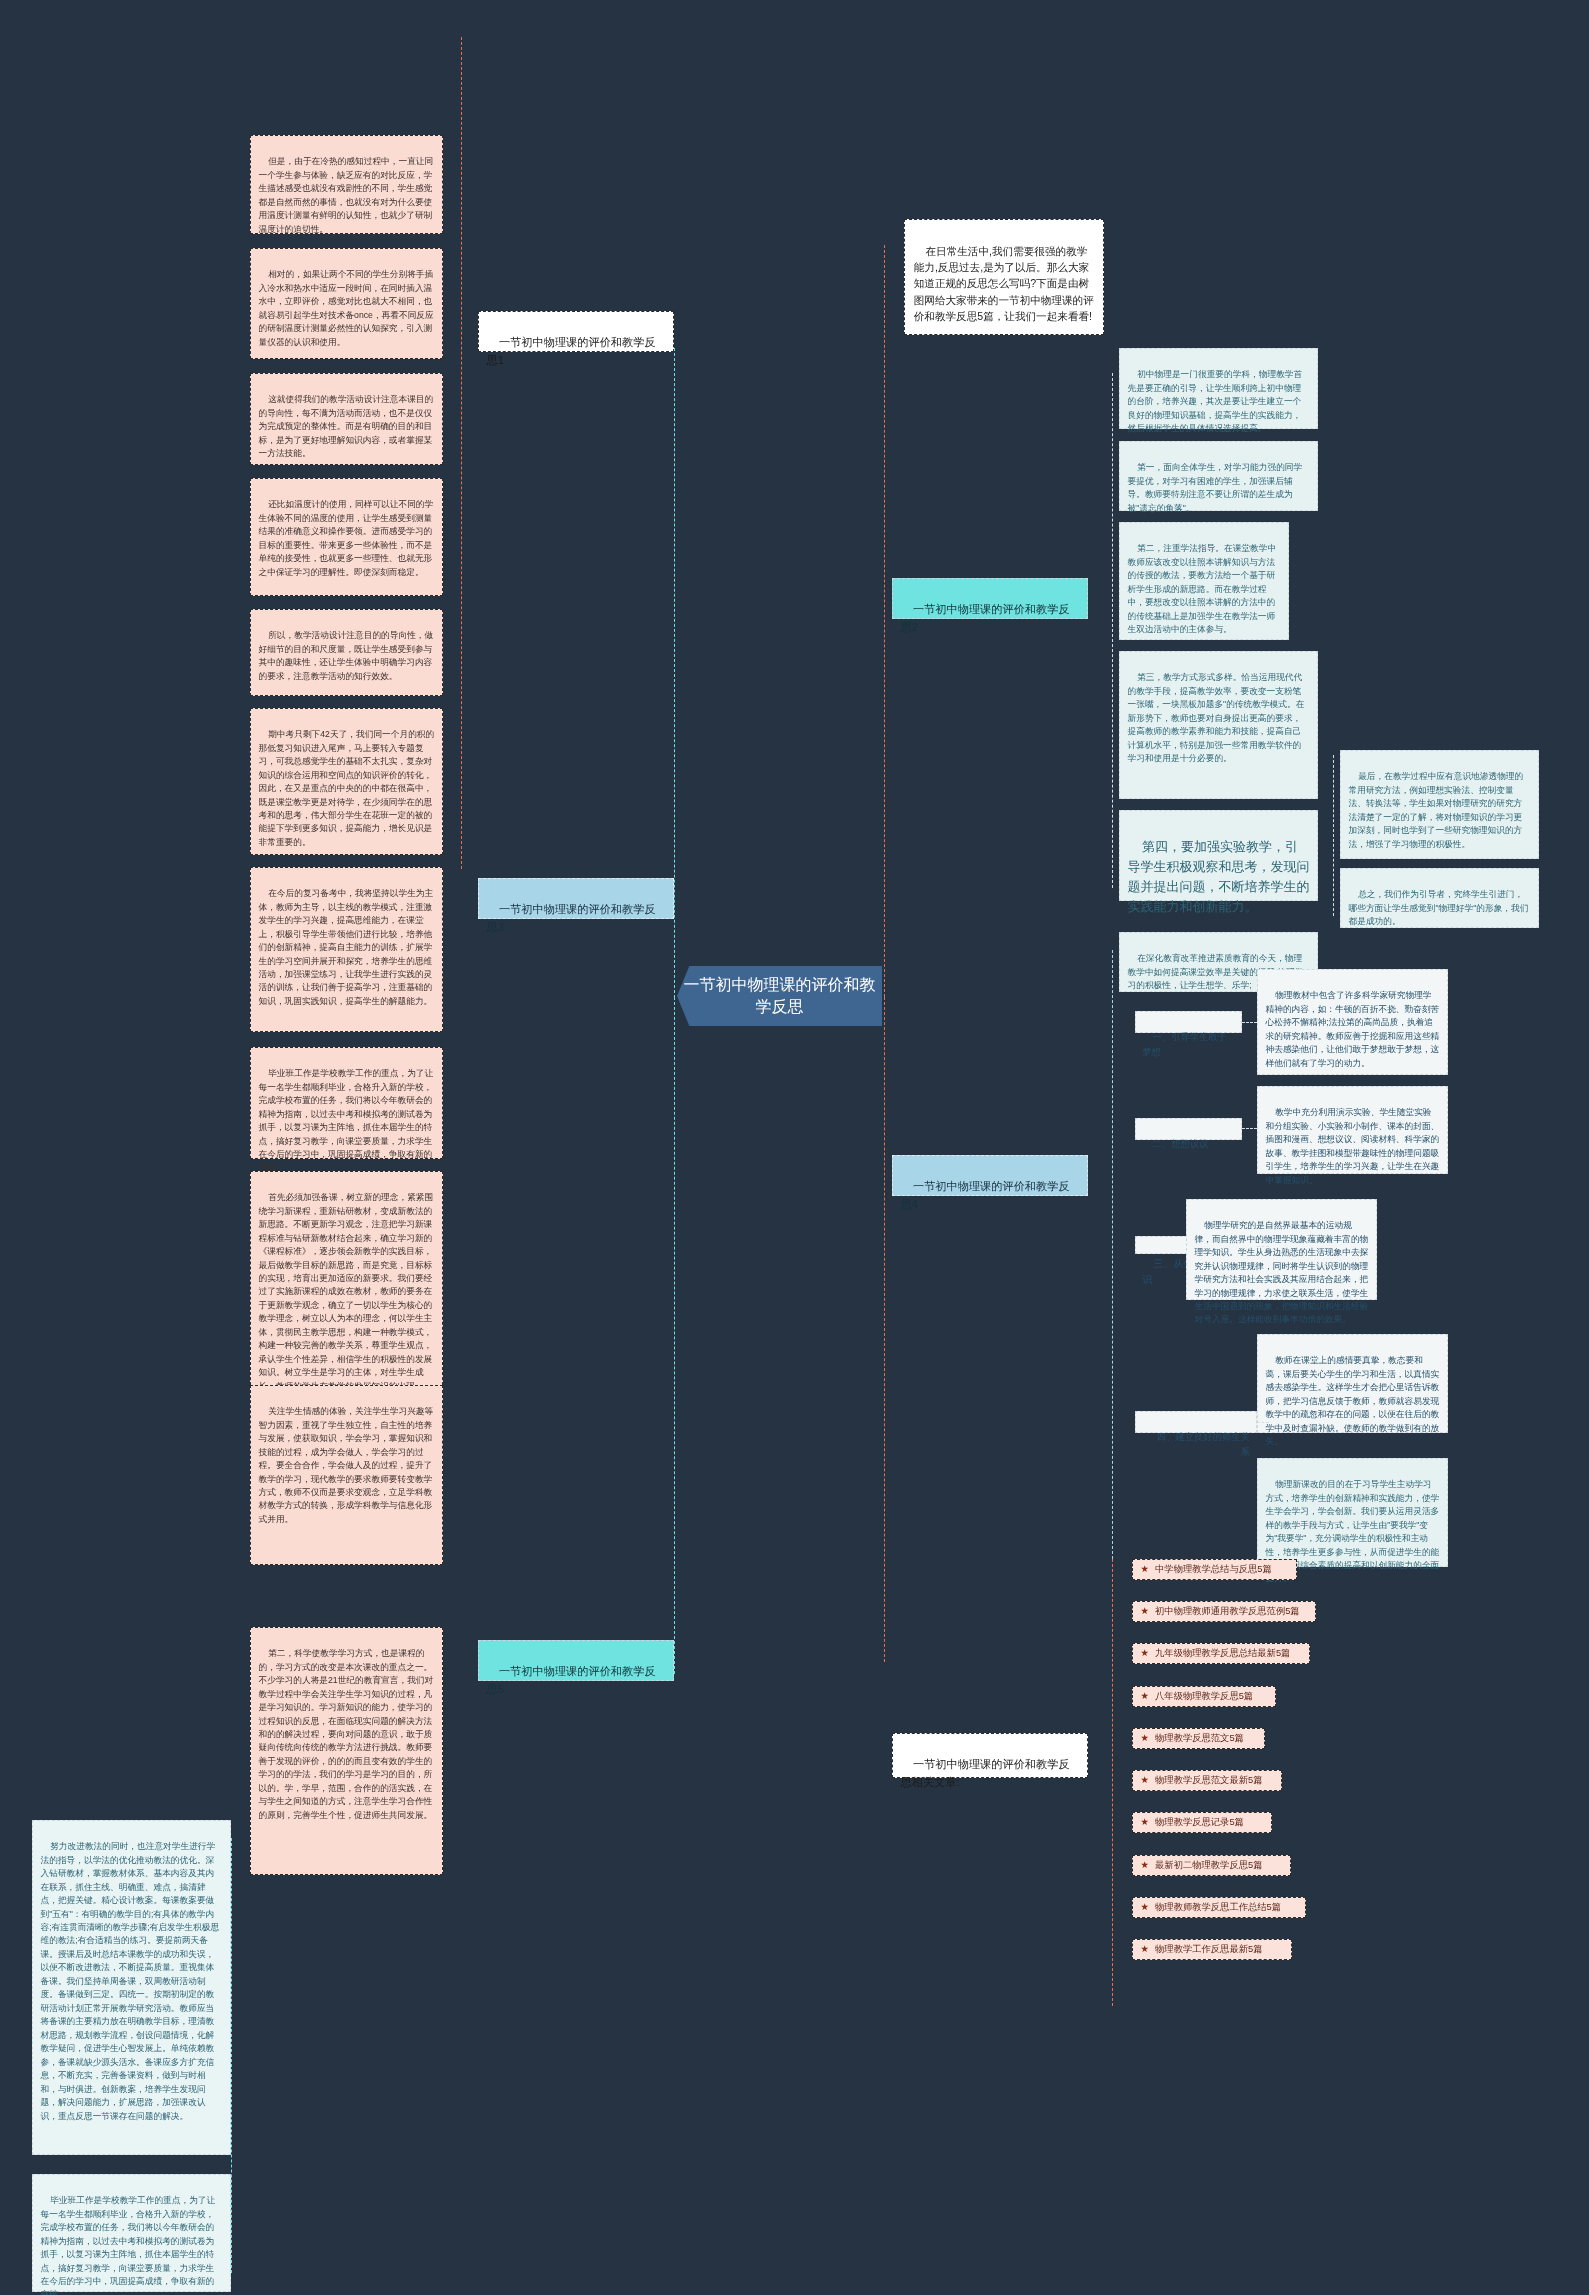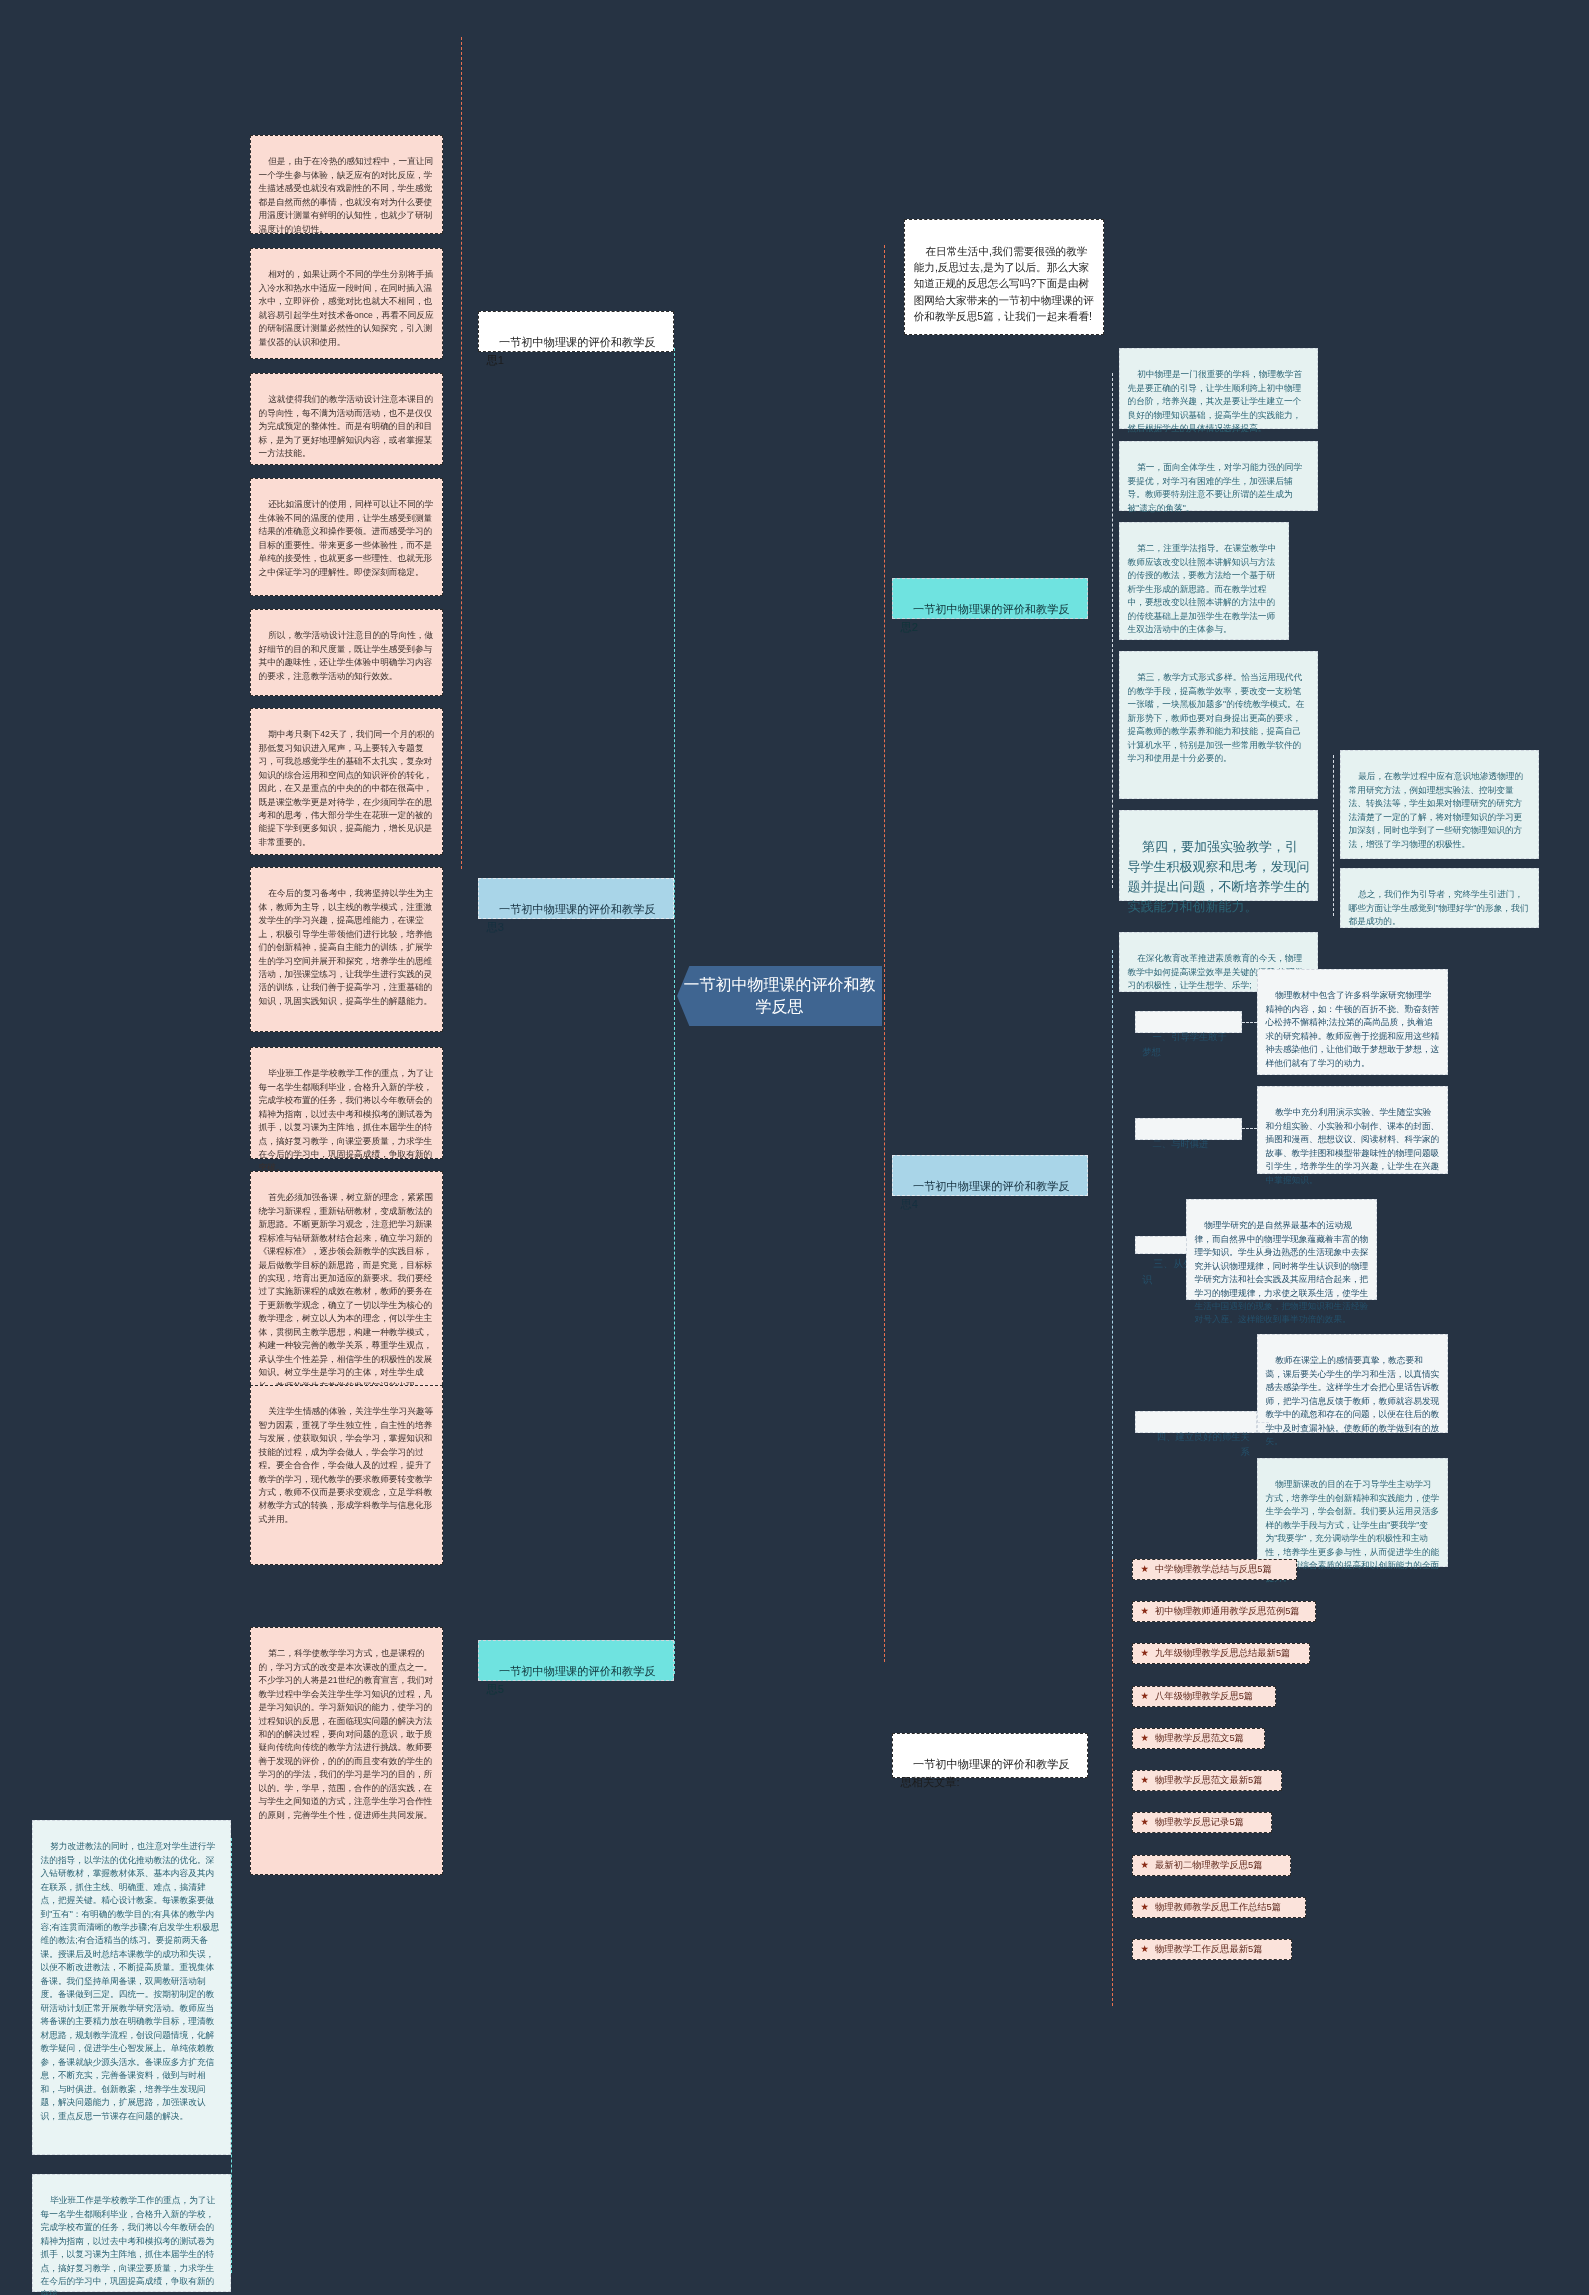--- a/index.html
+++ b/index.html
@@ -172,21 +172,21 @@
 
   <div class="node white-n" style="left:1135px;top:1011px;width:107px;height:22.4px;padding:3.7px 6.2px;font-size:9.3px;">
     <span>一、引导学生敢于梦想</span>
   </div>
   <div class="node white-n" style="left:1257px;top:969px;width:191px;height:106px;padding:5.6px 7.5px;font-size:8.7px;">
     <span>物理教材中包含了许多科学家研究物理学精神的内容，如：牛顿的百折不挠、勤奋刻苦心松持不懈精神;法拉第的高尚品质，执着追求的研究精神。教师应善于挖掘和应用这些精神去感染他们，让他们敢于梦想敢于梦想，这样他们就有了学习的动力。</span>
   </div>
   <div class="hline c-wh" style="left:1242px;top:1022px;width:15px;"></div>
 
   <div class="node white-n" style="left:1135px;top:1118px;width:107px;height:22.4px;padding:3.7px 6.2px;font-size:9.3px;">
-    <span>二、与时俱进</span>
+    <span>二、想想议议</span>
   </div>
   <div class="node white-n" style="left:1257px;top:1086px;width:191px;height:88px;padding:5.6px 7.5px;font-size:8.7px;">
     <span>教学中充分利用演示实验、学生随堂实验和分组实验、小实验和小制作、课本的封面、插图和漫画、想想议议、阅读材料、科学家的故事、教学挂图和模型带趣味性的物理问题吸引学生，培养学生的学习兴趣，让学生在兴趣中掌握知识。</span>
   </div>
   <div class="hline c-wh" style="left:1242px;top:1128px;width:15px;"></div>
 
   <div class="node white-n" style="left:1135px;top:1236px;width:122px;height:18px;padding:3.7px 6.2px;font-size:10px;">
     <span>三、从生活中获得知识</span>
   </div>
   <div class="node white-n" style="left:1186px;top:1199px;width:191px;height:101px;padding:5.6px 7.5px;font-size:8.7px;">

